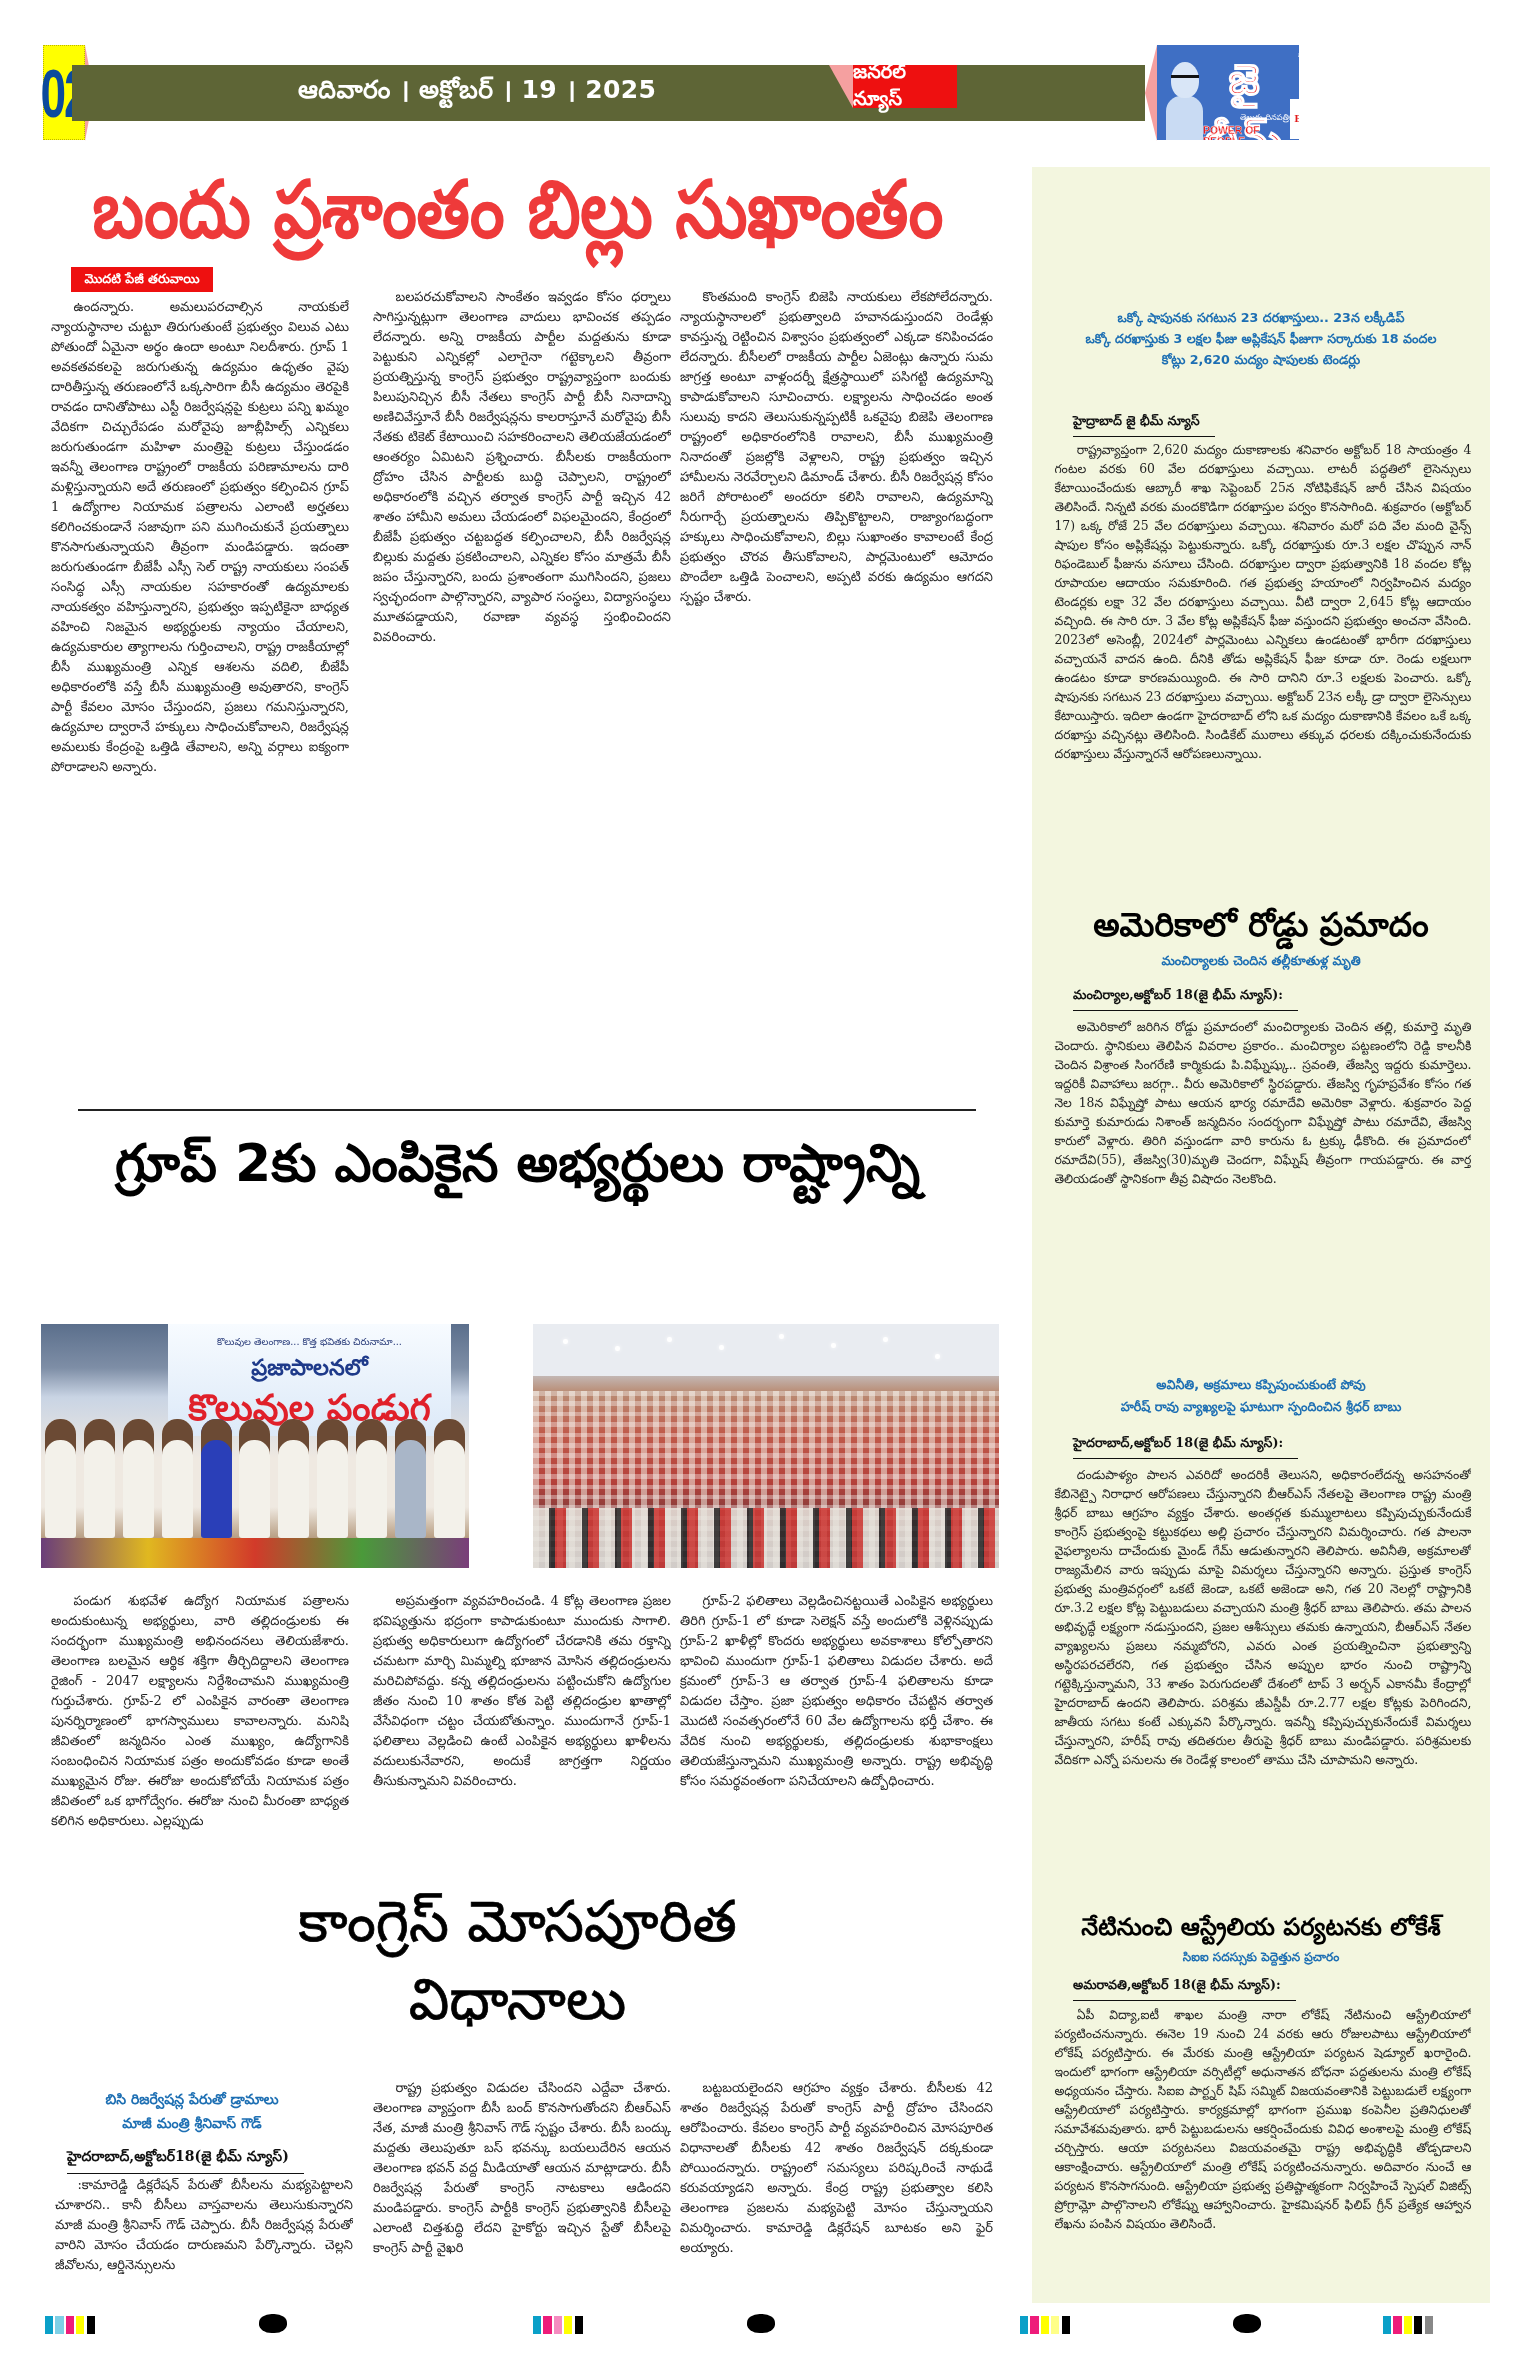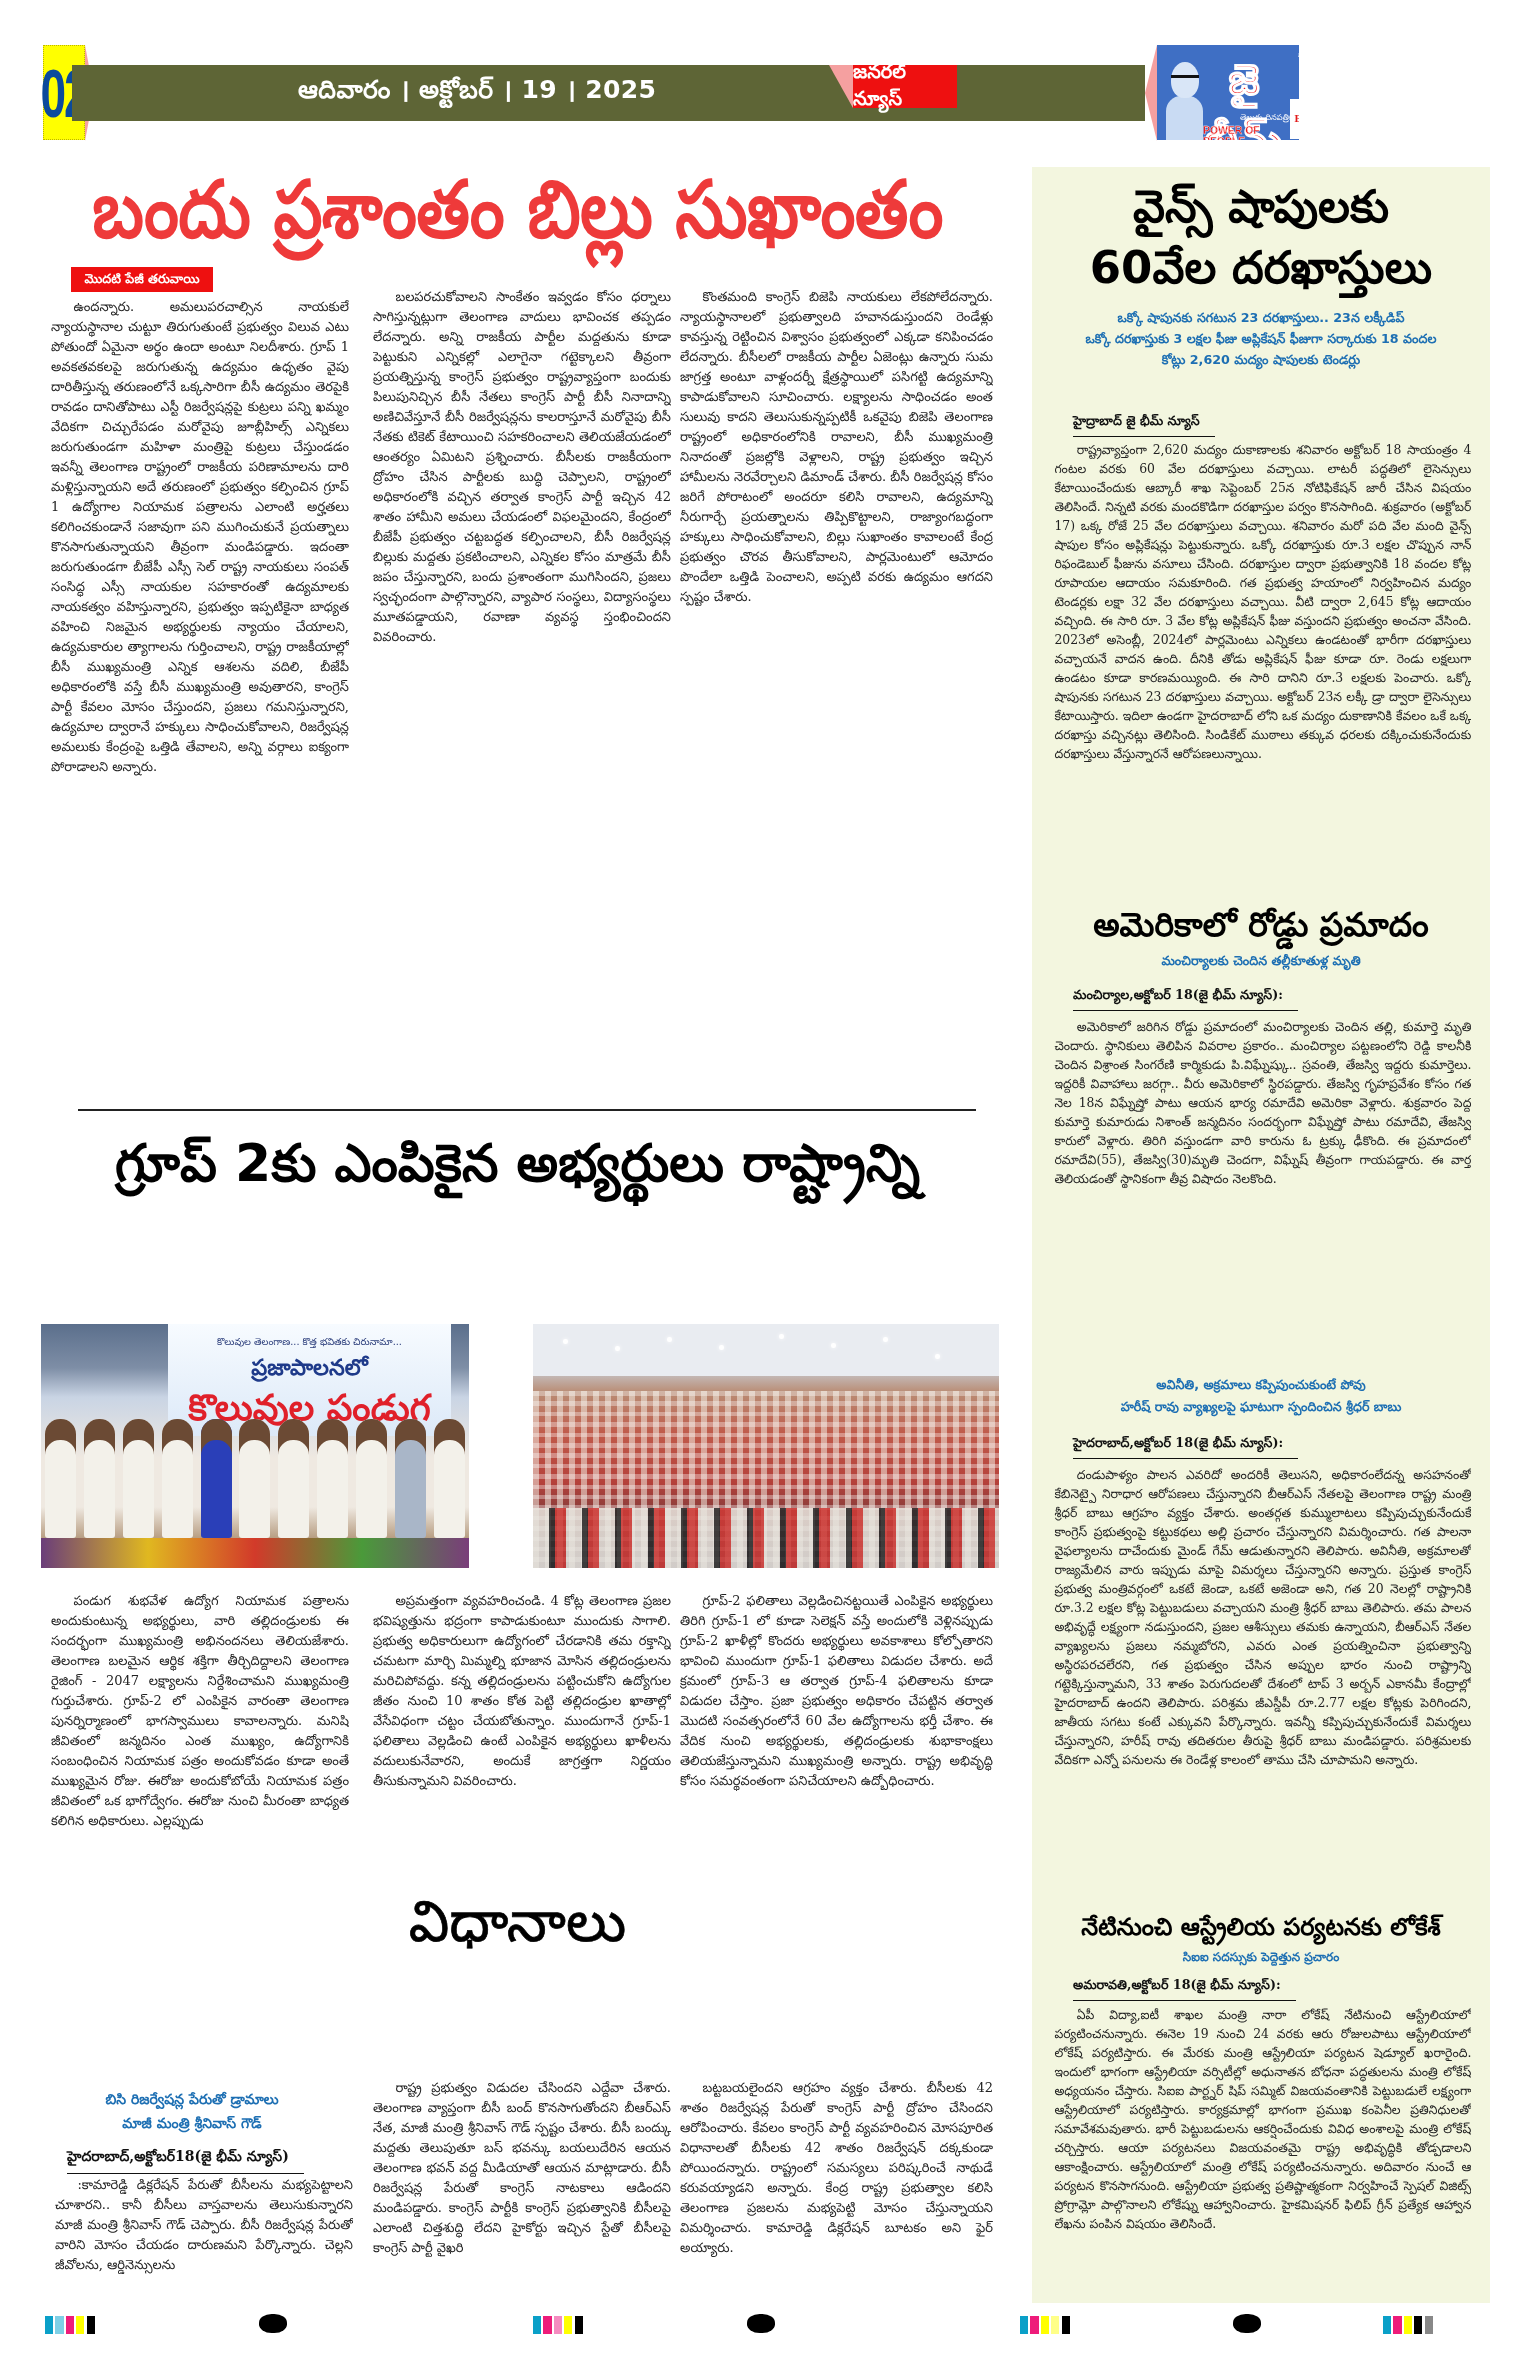--- a/index.html
+++ b/index.html
@@ -166,43 +166,40 @@
     <p>పండుగ శుభవేళ ఉద్యోగ నియామక పత్రాలను అందుకుంటున్న అభ్యర్థులు, వారి తల్లిదండ్రులకు ఈ సందర్భంగా ముఖ్యమంత్రి అభినందనలు తెలియజేశారు. తెలంగాణ బలమైన ఆర్థిక శక్తిగా తీర్చిదిద్దాలని తెలంగాణ రైజింగ్ - 2047 లక్ష్యాలను నిర్దేశించామని ముఖ్యమంత్రి గుర్తుచేశారు. గ్రూప్-2 లో ఎంపికైన వారంతా తెలంగాణ పునర్నిర్మాణంలో భాగస్వాములు కావాలన్నారు. మనిషి జీవితంలో జన్మదినం ఎంత ముఖ్యం, ఉద్యోగానికి సంబంధించిన నియామక పత్రం అందుకోవడం కూడా అంతే ముఖ్యమైన రోజు. ఈరోజు అందుకోబోయే నియామక పత్రం జీవితంలో ఒక భాగోద్వేగం. ఈరోజు నుంచి మీరంతా బాధ్యత కలిగిన అధికారులు. ఎల్లప్పుడు</p>
   </div>
 <div class="col g2" style="overflow: hidden; height: 261px;">
     <p>అప్రమత్తంగా వ్యవహరించండి. 4 కోట్ల తెలంగాణ ప్రజల భవిష్యత్తును భద్రంగా కాపాడుకుంటూ ముందుకు సాగాలి. ప్రభుత్వ అధికారులుగా ఉద్యోగంలో చేరడానికి తమ రక్తాన్ని చమటగా మార్చి మిమ్మల్ని భూజాన మోసిన తల్లిదండ్రులను మరిచిపోవద్దు. కన్న తల్లిదండ్రులను పట్టించుకోని ఉద్యోగుల జీతం నుంచి 10 శాతం కోత పెట్టి తల్లిదండ్రుల ఖాతాల్లో వేసేవిధంగా చట్టం చేయబోతున్నాం. ముందుగానే గ్రూప్-1 ఫలితాలు వెల్లడించి ఉంటే ఎంపికైన అభ్యర్థులు ఖాళీలను వదులుకునేవారని, అందుకే జాగ్రత్తగా నిర్ణయం తీసుకున్నామని వివరించారు.</p>
   </div>
 <div class="col g3" style="overflow: hidden; height: 261px;">
     <p>గ్రూప్-2 ఫలితాలు వెల్లడించినట్టయితే ఎంపికైన అభ్యర్థులు తిరిగి గ్రూప్-1 లో కూడా సెలెక్షన్ వస్తే అందులోకి వెళ్లినప్పుడు గ్రూప్-2 ఖాళీల్లో కొందరు అభ్యర్థులు అవకాశాలు కోల్పోతారని భావించి ముందుగా గ్రూప్-1 ఫలితాలు విడుదల చేశారు. అదే క్రమంలో గ్రూప్-3 ఆ తర్వాత గ్రూప్-4 ఫలితాలను కూడా విడుదల చేస్తాం. ప్రజా ప్రభుత్వం అధికారం చేపట్టిన తర్వాత మొదటి సంవత్సరంలోనే 60 వేల ఉద్యోగాలను భర్తీ చేశాం. ఈ వేదిక నుంచి అభ్యర్థులకు, తల్లిదండ్రులకు శుభాకాంక్షలు తెలియజేస్తున్నామని ముఖ్యమంత్రి అన్నారు. రాష్ట్ర అభివృద్ధి కోసం సమర్థవంతంగా పనిచేయాలని ఉద్బోధించారు.</p>
   </div>
 
 <div class="cg-headline">
+  <div>కాంగ్రెస్ మోసపూరిత</div>
   <div>విధానాలు</div>
 </div>
 <div class="cg-sub">
   <div>బిసి రిజర్వేషన్ల పేరుతో డ్రామాలు</div>
   <div>మాజీ మంత్రి శ్రీనివాస్ గౌడ్</div>
 </div>
 <div class="cg-dl"><span class="dateline">హైదరాబాద్,అక్టోబర్18(జై భీమ్ న్యూస్)</span></div>
 <div class="col k1" style="overflow: hidden; height: 119px;">
     <p>:కామారెడ్డి డిక్లరేషన్ పేరుతో బీసీలను మభ్యపెట్టాలని చూశారని.. కానీ బీసీలు వాస్తవాలను తెలుసుకున్నారని మాజీ మంత్రి శ్రీనివాస్ గౌడ్ చెప్పారు. బీసీ రిజర్వేషన్ల పేరుతో వారిని మోసం చేయడం దారుణమని పేర్కొన్నారు. చెల్లని జీవోలను, ఆర్డినెన్సులను</p>
   </div>
 <div class="col k2" style="overflow: hidden; height: 216px;">
     <p>రాష్ట్ర ప్రభుత్వం విడుదల చేసిందని ఎద్దేవా చేశారు. తెలంగాణ వ్యాప్తంగా బీసీ బంద్ కొనసాగుతోందని బీఆర్ఎస్ నేత, మాజీ మంత్రి శ్రీనివాస్ గౌడ్ స్పష్టం చేశారు. బీసీ బంద్కు మద్దతు తెలుపుతూ బస్ భవన్కు బయలుదేరిన ఆయన తెలంగాణ భవన్ వద్ద మీడియాతో ఆయన మాట్లాడారు. బీసీ రిజర్వేషన్ల పేరుతో కాంగ్రెస్ నాటకాలు ఆడిందని మండిపడ్డారు. కాంగ్రెస్ పార్టీకి కాంగ్రెస్ ప్రభుత్వానికి బీసీలపై ఎలాంటి చిత్తశుద్ధి లేదని హైకోర్టు ఇచ్చిన స్టేతో బీసీలపై కాంగ్రెస్ పార్టీ వైఖరి</p>
   </div>
 <div class="col k3" style="overflow: hidden; height: 216px;">
     <p>బట్టబయలైందని ఆగ్రహం వ్యక్తం చేశారు. బీసీలకు 42 శాతం రిజర్వేషన్ల పేరుతో కాంగ్రెస్ పార్టీ ద్రోహం చేసిందని ఆరోపించారు. కేవలం కాంగ్రెస్ పార్టీ వ్యవహరించిన మోసపూరిత విధానాలతో బీసీలకు 42 శాతం రిజర్వేషన్ దక్కకుండా పోయిందన్నారు. రాష్ట్రంలో సమస్యలు పరిష్కరించే నాథుడే కరువయ్యాడని అన్నారు. కేంద్ర రాష్ట్ర ప్రభుత్వాల కలిసి తెలంగాణ ప్రజలను మభ్యపెట్టి మోసం చేస్తున్నాయని విమర్శించారు. కామారెడ్డి డిక్లరేషన్ బూటకం అని ఫైర్ అయ్యారు.</p>
   </div>
 
 <div class="sidebar">
 
-  <div class="s-head" style="top:9px;font-size:45px;line-height:61px;">
-    <div>వైన్స్ షాపులకు</div>
-    <div>60వేల దరఖాస్తులు</div>
-  </div>
   <div class="s-sub" style="top:140px;font-size:12.7px;line-height:21px;">
     <div>ఒక్కో షాపునకు సగటున 23 దరఖాస్తులు.. 23న లక్కీడిప్</div>
     <div>ఒక్కో దరఖాస్తుకు 3 లక్షల ఫీజు అప్లికేషన్ ఫీజుగా సర్కారుకు 18 వందల</div>
     <div>కోట్లు 2,620 మద్యం షాపులకు టెండర్లు</div>
   </div>
   <div class="s-dl" style="top:246px;"><span class="dateline" style="font-size:12.7px;">హైద్రాబాద్ జై భీమ్ న్యూస్</span></div>
   <div class="s-col" style="top: 273px; overflow: hidden;">
       <p>రాష్ట్రవ్యాప్తంగా 2,620 మద్యం దుకాణాలకు శనివారం అక్టోబర్ 18 సాయంత్రం 4 గంటల వరకు 60 వేల దరఖాస్తులు వచ్చాయి. లాటరీ పద్ధతిలో లైసెన్సులు కేటాయించేందుకు ఆబ్కారీ శాఖ సెప్టెంబర్ 25న నోటిఫికేషన్ జారీ చేసిన విషయం తెలిసిందే. నిన్నటి వరకు మందకొడిగా దరఖాస్తుల పర్వం కొనసాగింది. శుక్రవారం (అక్టోబర్ 17) ఒక్క రోజే 25 వేల దరఖాస్తులు వచ్చాయి. శనివారం మరో పది వేల మంది వైన్స్ షాపుల కోసం అప్లికేషన్లు పెట్టుకున్నారు. ఒక్కో దరఖాస్తుకు రూ.3 లక్షల చొప్పున నాన్ రిఫండెబుల్ ఫీజును వసూలు చేసింది. దరఖాస్తుల ద్వారా ప్రభుత్వానికి 18 వందల కోట్ల రూపాయల ఆదాయం సమకూరింది. గత ప్రభుత్వ హయాంలో నిర్వహించిన మద్యం టెండర్లకు లక్షా 32 వేల దరఖాస్తులు వచ్చాయి. వీటి ద్వారా 2,645 కోట్ల ఆదాయం వచ్చింది. ఈ సారి రూ. 3 వేల కోట్ల అప్లికేషన్ ఫీజు వస్తుందని ప్రభుత్వం అంచనా వేసింది. 2023లో అసెంబ్లీ, 2024లో పార్లమెంటు ఎన్నికలు ఉండటంతో భారీగా దరఖాస్తులు వచ్చాయనే వాదన ఉంది. దీనికి తోడు అప్లికేషన్ ఫీజు కూడా రూ. రెండు లక్షలుగా ఉండటం కూడా కారణమయ్యింది. ఈ సారి దానిని రూ.3 లక్షలకు పెంచారు. ఒక్కో షాపునకు సగటున 23 దరఖాస్తులు వచ్చాయి. అక్టోబర్ 23న లక్కీ డ్రా ద్వారా లైసెన్సులు కేటాయిస్తారు. ఇదిలా ఉండగా హైదరాబాద్ లోని ఒక మద్యం దుకాణానికి కేవలం ఒకే ఒక్క దరఖాస్తు వచ్చినట్లు తెలిసింది. సిండికేట్ ముఠాలు తక్కువ ధరలకు దక్కించుకునేందుకు దరఖాస్తులు వేస్తున్నారనే ఆరోపణలున్నాయి.</p>
     </div>
 

